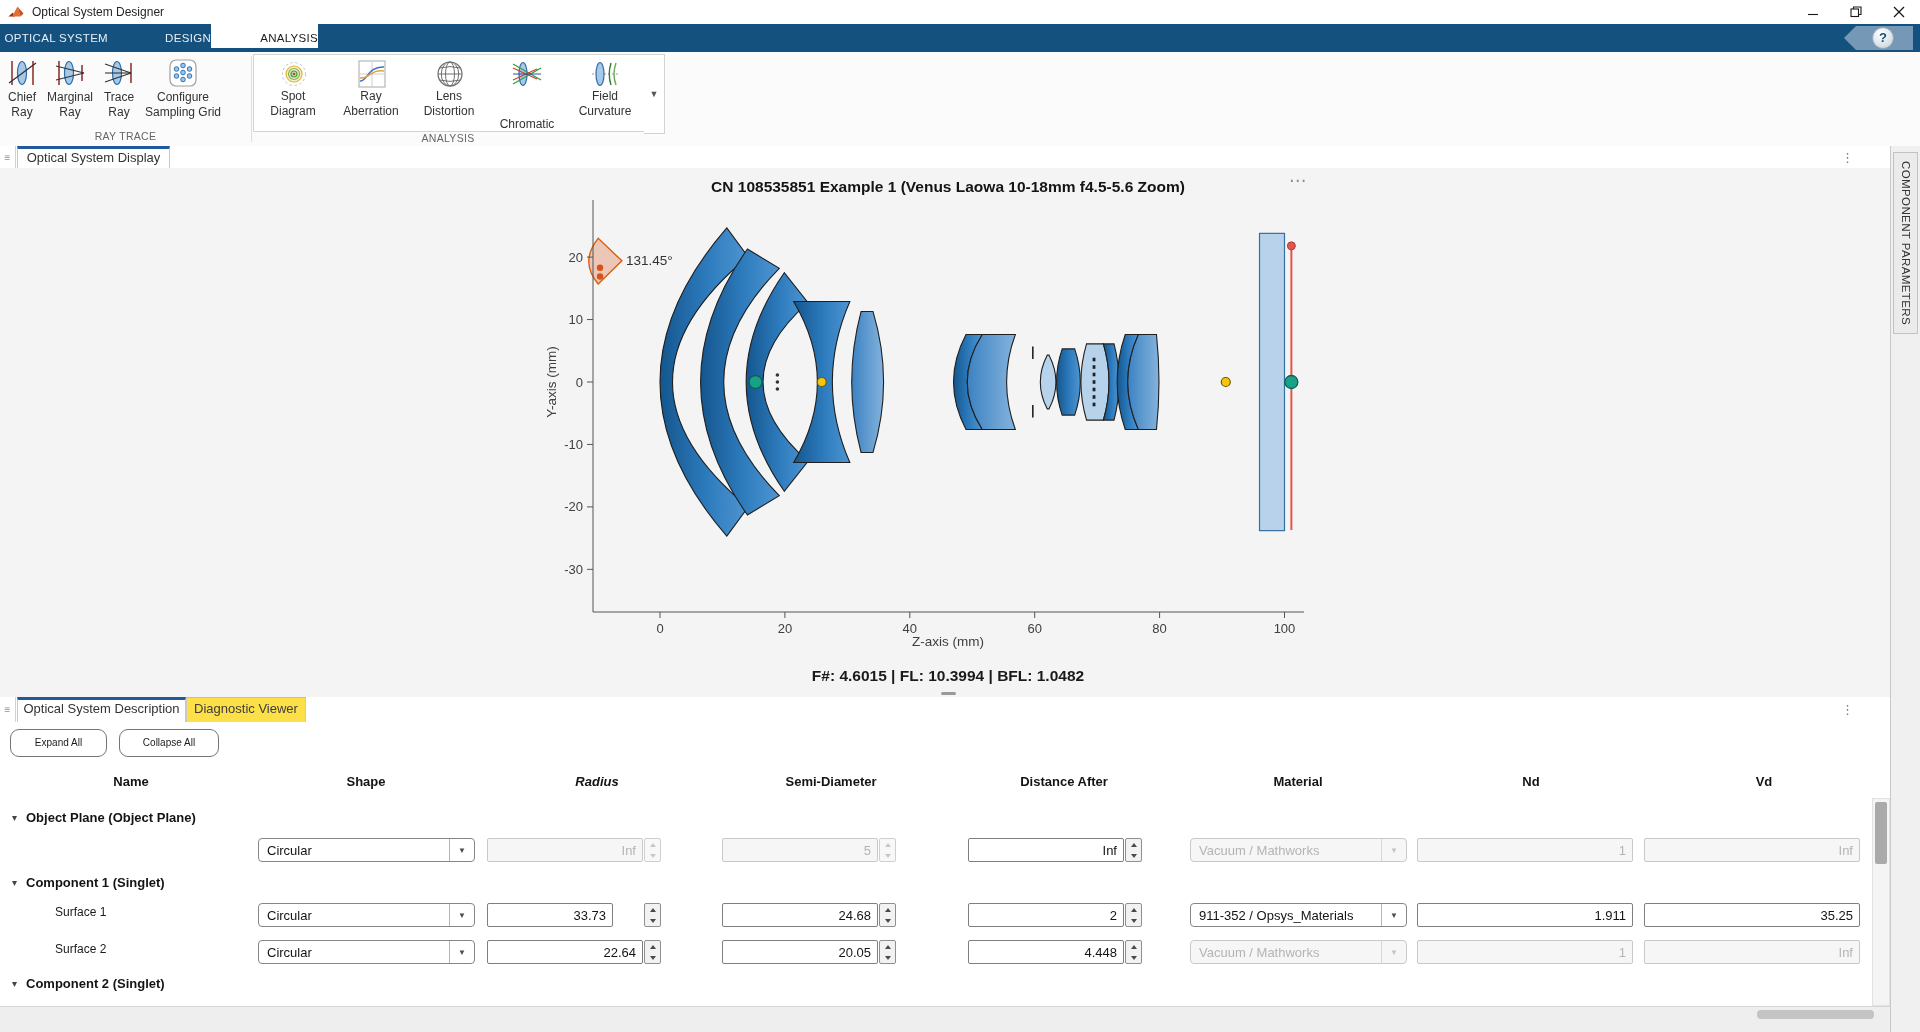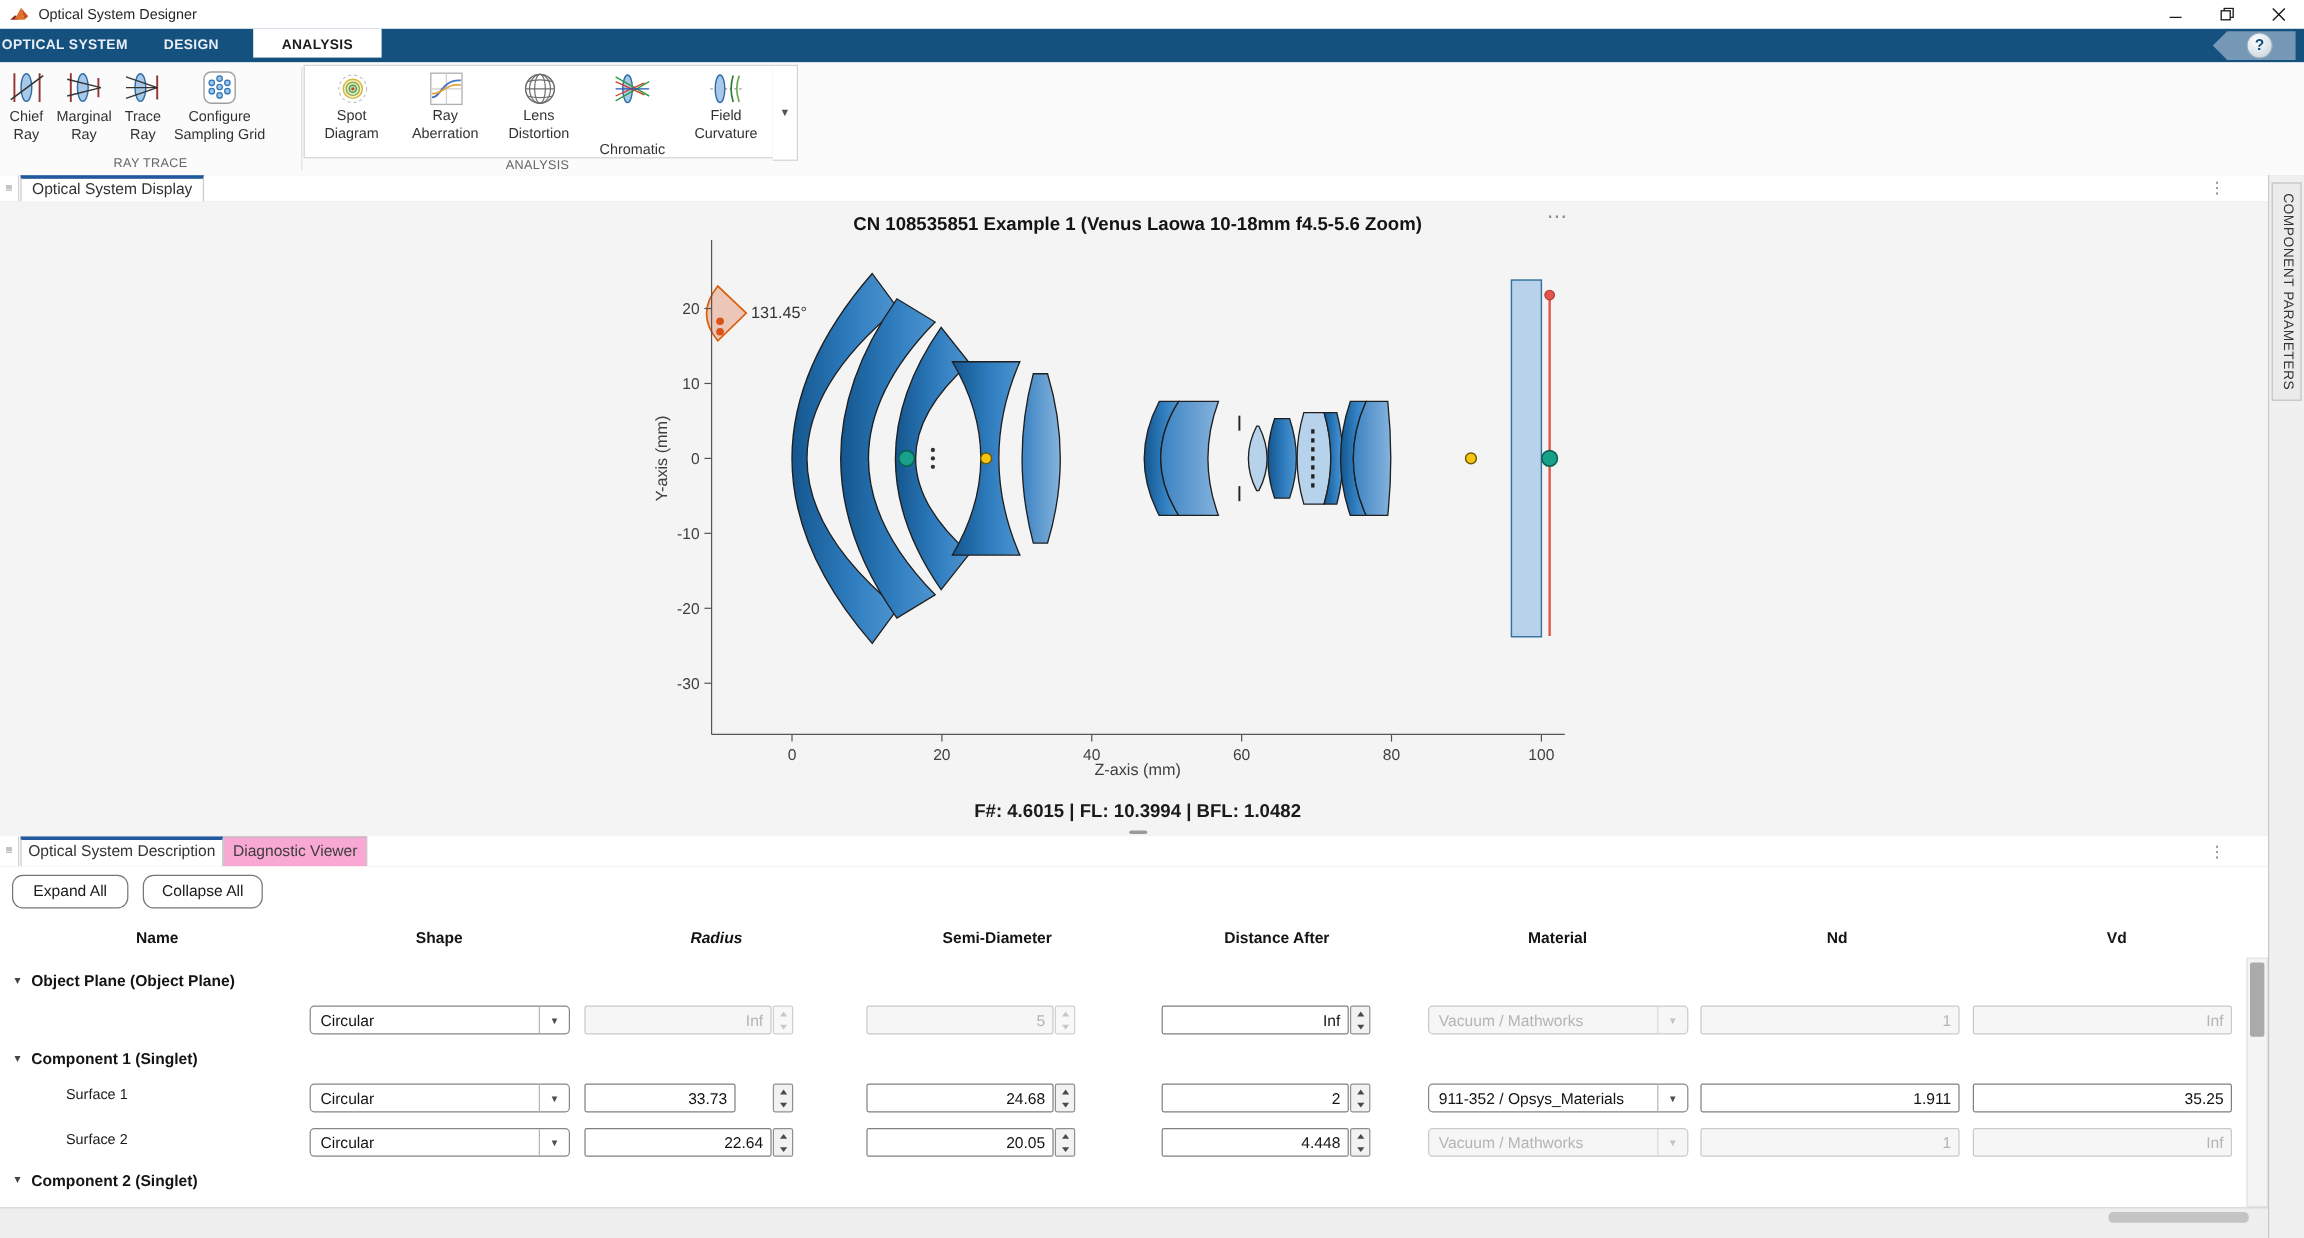--- a/index.html
+++ b/index.html
@@ -7,21 +7,21 @@
        font-family:"Liberation Sans","DejaVu Sans",sans-serif;-webkit-font-smoothing:antialiased;}
 
   
   .titlebar{position:absolute;left:0;top:0;width:1920px;height:24px;background:#ffffff;border-bottom:1px solid #e8e8e8;}
   .titlebar .app-icon{position:absolute;left:8px;top:4px;width:16px;height:16px;}
   .titlebar .title{position:absolute;left:32px;top:0;height:36px;line-height:24px;font-size:12px;color:#262626;}
   .win-btn{position:absolute;top:0;width:43px;height:24px;display:flex;align-items:center;justify-content:center;}
 
   
   .ribbon-tabs{position:absolute;left:0;top:24px;width:1920px;height:28px;background:#15517e;}
-  .r-tab{position:absolute;top:0;height:24px;line-height:28px;text-align:center;font-size:11.5px;font-weight:700;
+  .r-tab{position:absolute;top:0;height:24px;line-height:28px;text-align:right;font-size:11.5px;font-weight:400;
          letter-spacing:.3px;color:#e8eef5;}
   .r-tab.active{background:#ffffff;color:#1a1a1a;}
   .help-btn{position:absolute;right:6px;top:1px;width:72px;height:26px;}
   .help-btn .q{position:absolute;left:31px;top:3px;width:20px;height:20px;text-align:center;line-height:20px;
                font-size:13px;font-weight:700;color:#124d7c;}
 
   
   .toolstrip{position:absolute;left:0;top:52px;width:1920px;height:94px;background:#fbfbfb;border-bottom:1px solid #dcdcdc;}
   .ts-btn{position:absolute;top:4px;display:flex;flex-direction:column;align-items:center;}
   .ts-btn .ic{width:34px;height:34px;}
@@ -35,34 +35,34 @@
   .gallery-drop{position:absolute;left:644px;top:2px;width:20px;height:78px;background:#fff;border:1px solid #d3d3d3;border-left:none;
                 display:flex;align-items:center;justify-content:center;font-size:9px;color:#555;}
 
   
   .doc-tabbar{position:absolute;left:0;width:1890px;height:22px;background:#ffffff;border-bottom:1px solid #cccccc;}
   .grip{position:absolute;left:0;top:0;width:15px;height:100%;border-right:1px solid #d2d2d2;color:#8f8f8f;
         font-size:10px;display:flex;align-items:center;justify-content:center;}
   .doc-tab{position:absolute;top:0;height:100%;box-sizing:border-box;background:#fff;border-top:3px solid #20599c;
            border-left:1px solid #c9c9c9;border-right:1px solid #c9c9c9;text-align:center;font-size:13px;color:#333;}
   .doc-tab .lbl{display:block;line-height:18px;}
-  .doc-tab.inactive{background:#f9a8d4;border-top:1px solid #bdbdbd;color:#3d3d3d;}
+  .doc-tab.inactive{background:#fde047;border-top:1px solid #bdbdbd;color:#3d3d3d;}
   .doc-tab.inactive .lbl{line-height:21px;}
   .overflow-dots{position:absolute;right:36px;top:0;height:100%;display:flex;align-items:center;font-size:13px;color:#7a7a7a;}
 
   
   .plot-panel{position:absolute;left:0;top:168px;width:1890px;height:529px;background:#f4f4f4;}
   .plot-menu{position:absolute;left:1283px;top:6px;width:30px;height:18px;color:#8a8a8a;font-size:17px;line-height:14px;
              text-align:center;letter-spacing:1px;}
   .drag-dash{position:absolute;left:941px;top:692px;width:15px;height:3px;background:#9a9a9a;border-radius:2px;}
 
   
   .desc-panel{position:absolute;left:0;top:722px;width:1890px;height:310px;background:#ffffff;}
   .tbtn{position:absolute;top:7px;height:28px;box-sizing:border-box;border:1px solid #757575;border-radius:9px;
-        background:#fff;font-size:13px;color:#1a1a1a;text-align:center;line-height:26px;}
+        background:#fff;font-size:10px;color:#1a1a1a;text-align:center;line-height:26px;}
   .th{position:absolute;top:52px;font-size:13px;font-weight:700;color:#141414;transform:translateX(-50%);white-space:nowrap;}
   .grp-row{position:absolute;height:20px;line-height:20px;}
   .grp-tri{position:absolute;left:12px;font-size:10px;color:#444;}
   .grp-lbl{position:absolute;left:26px;font-size:13px;font-weight:700;color:#141414;white-space:nowrap;}
   .srf-lbl{position:absolute;left:55px;font-size:12px;color:#1a1a1a;white-space:nowrap;}
   .fld{position:absolute;height:24px;box-sizing:border-box;border:1px solid #7f7f7f;background:#fff;border-radius:2px;
        font-size:13px;color:#141414;display:flex;align-items:center;justify-content:flex-end;padding-right:6px;}
   .fld.disabled{border-color:#c9c9c9;background:#f6f6f6;color:#b4b4b4;}
   .dd{position:absolute;height:24px;box-sizing:border-box;border:1px solid #868686;background:#fff;border-radius:4px;
       font-size:13px;color:#141414;display:flex;align-items:center;}

